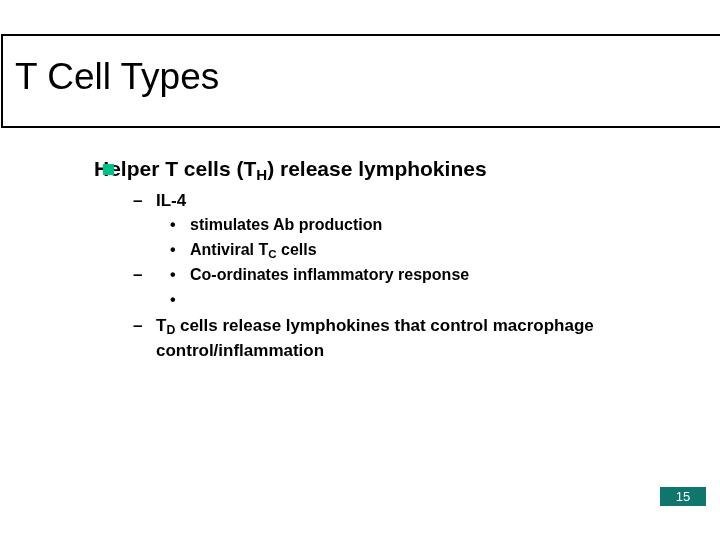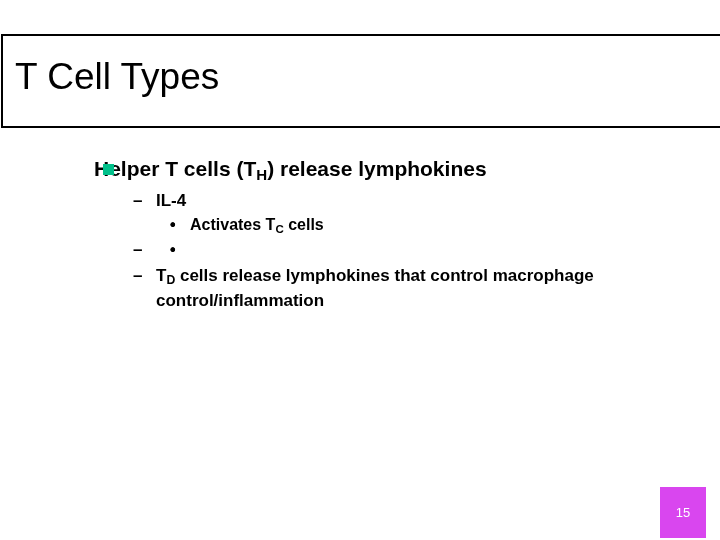--- a/index.html
+++ b/index.html
@@ -111,22 +111,22 @@
     position: relative;
     top: 0.24em;
   }
 
   
   .page-badge {
     position: absolute;
     left: 660px;
     top: 487px;
     width: 46px;
-    height: 51px;
-    background: #d946ef;
+    height: 19px;
+    background: #0f766e;
     color: #ffffff;
     font-size: 13px;
     font-weight: 400;
     display: flex;
     align-items: center;
     justify-content: center;
     box-sizing: border-box;
   }
 </style>
 </head>
@@ -147,35 +147,35 @@
 
     <div class="gap-sm"></div>
 
     <div class="lvl2">
       <span class="dash-bullet">–</span>
       <span>IL-4</span>
     </div>
 
     <div class="lvl3">
       <span class="dot-bullet">•</span>
-      <sub></sub><span></span>
+      <span>stimulates Ab  production</span><sub></sub><span></span>
     </div>
 
     <div class="lvl3">
       <span class="dot-bullet">•</span>
-      <span>Activates T</span><sub>C</sub><span> cells</span>
+      <span>Antiviral T</span><sub>C</sub><span> cells</span>
     </div>
 
     <div class="lvl2">
       <span class="dash-bullet">–</span>
     </div>
 
     <div class="lvl3">
       <span class="dot-bullet">•</span>
-      <sub></sub><span></span>
+      <span>Co-ordinates inflammatory response</span><sub></sub><span></span>
     </div>
 
     <div class="lvl3">
       <span class="dot-bullet">•</span>
       <sub></sub><span></span>
     </div>
 
     <div class="gap-lg"></div>
 
 

